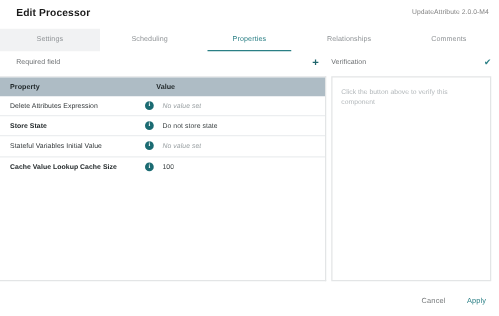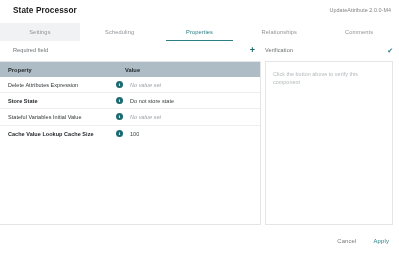--- a/index.html
+++ b/index.html
@@ -211,21 +211,21 @@
     font-family: "Liberation Sans", sans-serif;
     padding: 1px 2px;
   }
   .btn.cancel { color: #76797b; }
   .btn.apply  { color: #2a7f85; }
 </style>
 </head>
 <body>
 
 <div class="titlebar">
-  <div class="dialog-title">State Processor</div>
+  <div class="dialog-title">Edit Processor</div>
   <div class="component-version">UpdateAttribute 2.0.0-M4</div>
 </div>
 
 <div class="tabbar" id="tab-bar">
     <div class="tab hovered">
       <span>Settings</span>
     </div>
     <div class="tab">
       <span>Scheduling</span>
     </div>

